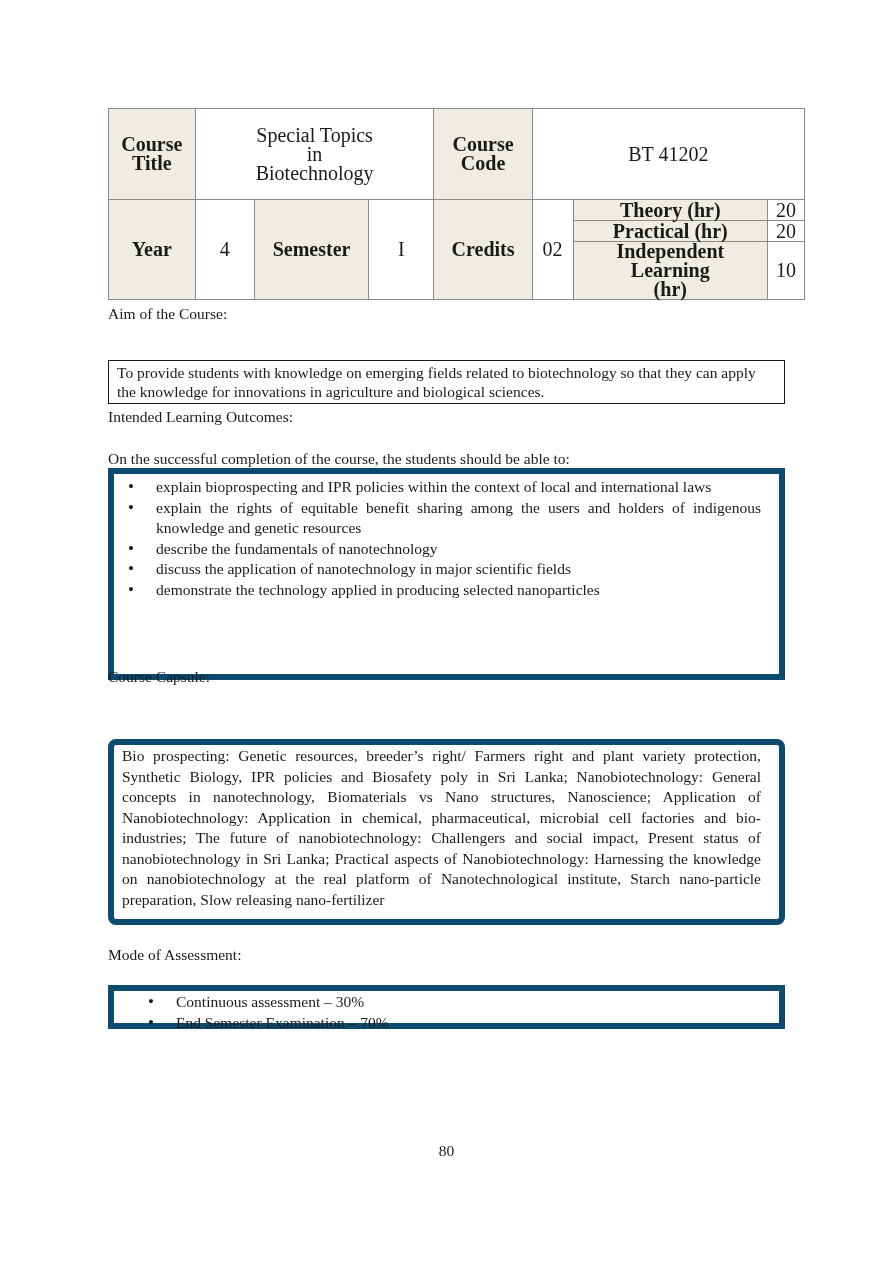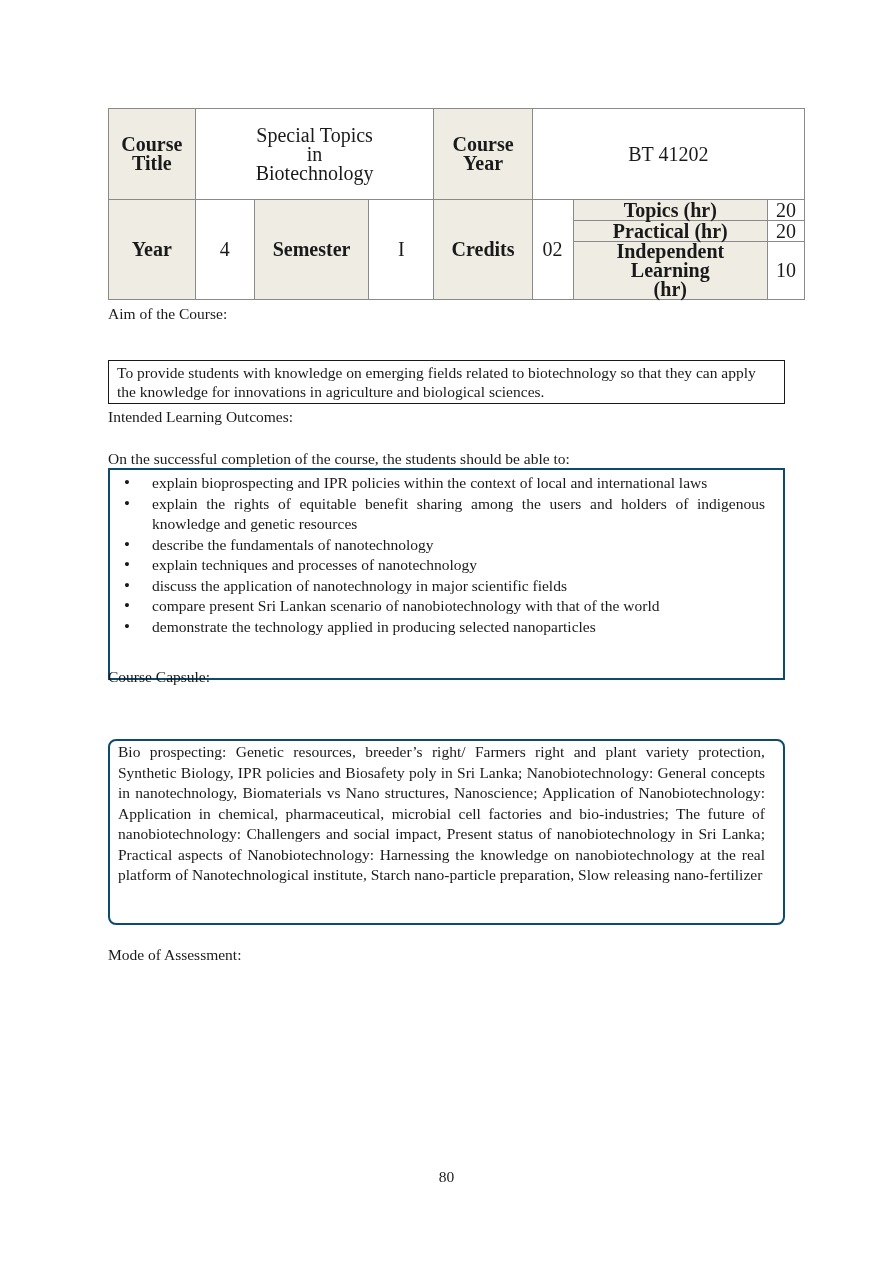--- a/index.html
+++ b/index.html
@@ -6,32 +6,32 @@
     body { width:893px; height:1262px; position:relative; font-family:"Liberation Serif","DejaVu Serif",serif; color:#1a1a1a; }
     .page { position:absolute; left:0; top:0; width:893px; height:1262px; }
 
     table.info { position:absolute; left:108px; top:108px; width:697px; border-collapse:collapse; font-size:20px; }
     table.info td { border:1px solid #8a8a8a; text-align:center; vertical-align:middle; padding:0; line-height:19px; }
     .hdr { background:#eeece3; font-weight:bold; }
     .row1 td { height:90px; }
     .sub td { height:20px; }
 
     .heading { position:absolute; left:108px; font-weight:normal; font-size:15.5px; }
-    .box { position:absolute; left:108px; width:677px; border:2px solid #0c4a6e; box-sizing:border-box; font-size:15.5px; }
+    .box { position:absolute; left:108px; width:677px; border:6px solid #0c4a6e; box-sizing:border-box; font-size:15.5px; }
     .aimbox { top:344px; height:44px; border:1.5px solid #1a1a1a; padding:2px 8px; line-height:19px;margin-top:16px; }
     .intro { position:absolute; left:108px; top:450px; font-size:15.5px; }
     .ilobox { top:468px; height:212px; padding:3px 18px 0 0; }
     ul.bullets { margin:0; padding:0; list-style:none; }
     ul.bullets li { position:relative; padding-left:42px; line-height:20.5px; text-align:justify; }
     ul.bullets li::before { content:"•"; position:absolute; left:14px; top:0; font-size:17px; }
     .capbox { top:739px; height:186px; padding:1px 18px 0 8px; line-height:20.5px; text-align:justify;border-radius:8px; }
     .assbox { top:985px; height:44px; padding:1px 0 0 20px; }
     .assbox ul.bullets li { padding-left:42px; }
     .assbox ul.bullets li::before { left:14px; }
-    .pagenum { position:absolute; left:0; width:893px; top:1168px; text-align:center; font-size:15.5px; }
+    .pagenum { position:absolute; left:0; width:893px; top:1142px; text-align:center; font-size:15.5px; }
   </style>
 </head>
 <body>
 
 <div class="page">
 
   <table class="info">
     <colgroup>
       <col style="width:93px">
         <col style="width:58px">
@@ -39,31 +39,31 @@
         <col style="width:64px">
       <col style="width:87px">
         <col style="width:46px">
         <col style="width:196px">
         <col style="width:41px">
     </colgroup>
     <tbody>
         <tr class="row1">
       <td class="hdr">Course Title</td>
       <td colspan="3" style="padding:0 60px;">Special Topics in Biotechnology</td>
-      <td class="hdr" style="padding:0 18px;">Course Year</td>
+      <td class="hdr" style="padding:0 18px;">Course Code</td>
       <td colspan="3">BT 41202</td>
     </tr>
     <tr class="sub">
       <td rowspan="3" class="hdr">Year</td>
       <td rowspan="3">4</td>
       <td rowspan="3" class="hdr">Semester</td>
       <td rowspan="3">I</td>
       <td rowspan="3" class="hdr">Credits</td>
       <td rowspan="3">02</td>
-      <td class="hdr">Topics (hr)</td>
+      <td class="hdr">Theory (hr)</td>
       <td>20</td>
     </tr>
     <tr class="sub">
       <td class="hdr">Practical (hr)</td>
       <td>20</td>
     </tr>
     <tr style="height:42px;">
       <td class="hdr" style="padding:0 40px;">Independent Learning (hr)</td>
       <td>10</td>
     </tr>
@@ -73,26 +73,30 @@
   <div class="heading" style="top:305px;">Aim of the Course:</div>
   <div class="box aimbox">To provide students with knowledge on emerging fields related to biotechnology so that they can apply the knowledge for innovations in agriculture and biological sciences.</div>
 
   <div class="heading" style="top:408px;">Intended Learning Outcomes:</div>
   <div class="intro">On the successful completion of the course, the students should be able to:</div>
   <div class="box ilobox">
     <ul class="bullets">
       <li>explain bioprospecting and IPR policies within the context of local and international laws</li>
       <li>explain the rights of equitable benefit sharing among the users and holders of indigenous knowledge and genetic resources</li>
       <li>describe the fundamentals of nanotechnology</li>
-      <li>explain techniques and processes of nanotechnology</li>
       <li>discuss the application of nanotechnology in major scientific fields</li>
-      <li>compare present Sri Lankan scenario of nanobiotechnology with that of the world</li>
       <li>demonstrate the technology applied in producing selected nanoparticles</li>
     </ul>
   </div>
 
   <div class="heading" style="top:668px;">Course Capsule:</div>
   <div class="box capbox">Bio prospecting: Genetic resources, breeder’s right/ Farmers right and plant variety protection, Synthetic Biology, IPR policies and Biosafety poly in Sri Lanka; Nanobiotechnology: General concepts in nanotechnology, Biomaterials vs Nano structures, Nanoscience; Application of Nanobiotechnology: Application in chemical, pharmaceutical, microbial cell factories and bio-industries; The future of nanobiotechnology: Challengers and social impact, Present status of nanobiotechnology in Sri Lanka; Practical aspects of Nanobiotechnology: Harnessing the knowledge on nanobiotechnology at the real platform of Nanotechnological institute, Starch nano-particle preparation, Slow releasing nano-fertilizer</div>
 
   <div class="heading" style="top:946px;">Mode of Assessment:</div>
+  <div class="box assbox">
+    <ul class="bullets">
+      <li>Continuous assessment – 30%</li>
+      <li>End Semester Examination – 70%</li>
+    </ul>
+  </div>
 
   <div class="pagenum">80</div>
 </div>
 
 </body></html>

